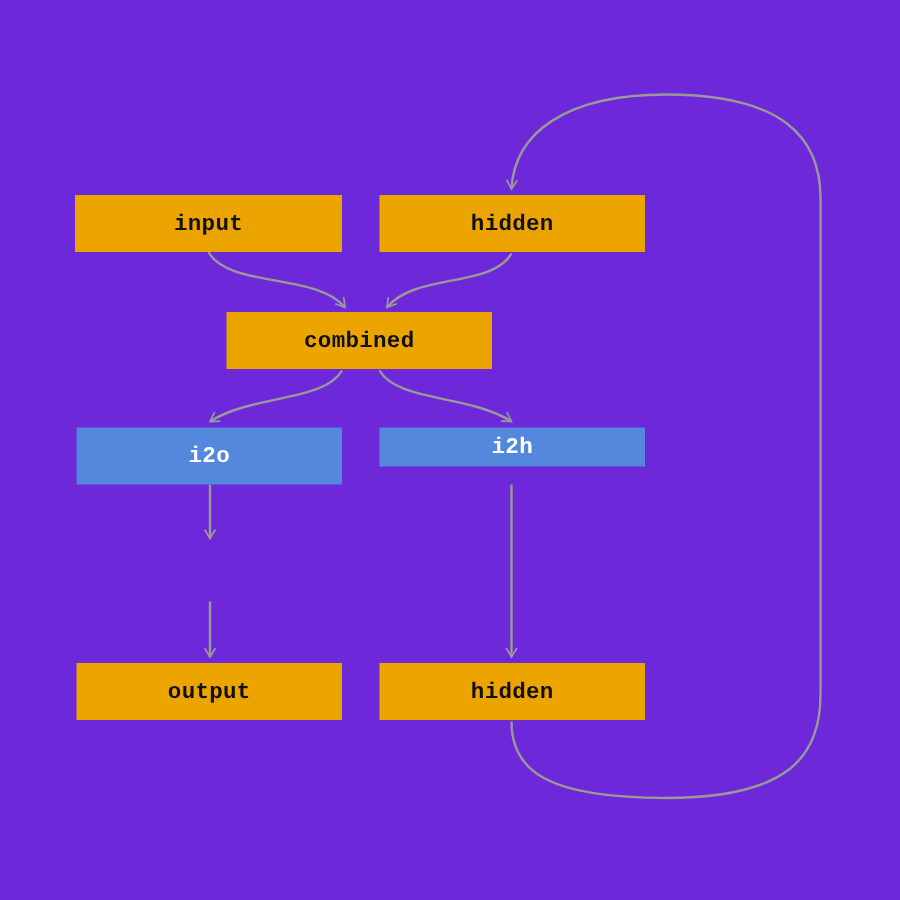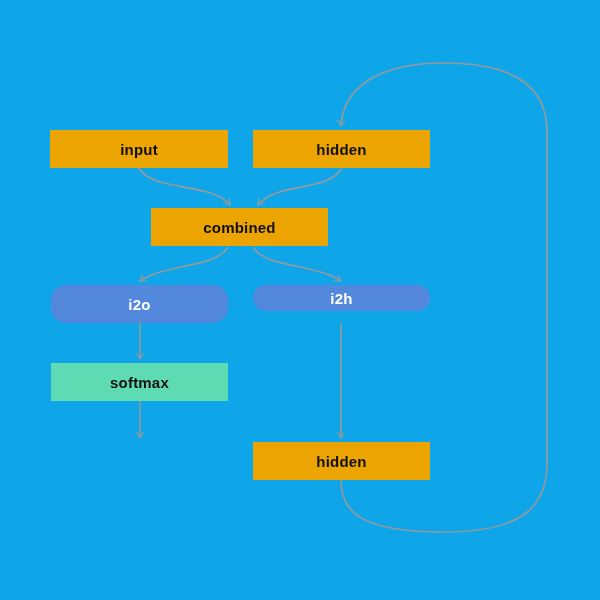--- a/index.html
+++ b/index.html
@@ -5,22 +5,23 @@
   html, body {
     margin: 0;
     padding: 0;
     background: #ffffff;
     font-family: "Liberation Sans", sans-serif;
   }
   .canvas {
     position: relative;
     width: 600px;
     height: 600px;
-    background: #0ea5e9;
+    background: #6d28d9;
     overflow: hidden;
+    font-family: Liberation Mono, monospace;
   }
   .edges-svg {
     position: absolute;
     left: 0;
     top: 0;
     width: 600px;
     height: 600px;
   }
   .edge {
     fill: none;
@@ -30,21 +31,21 @@
   .node {
     position: absolute;
     display: flex;
     align-items: center;
     justify-content: center;
     font-size: 15px;
     font-weight: bold;
     letter-spacing: 0.2px;
   }
   .node.orange { background: #ECA400; color: #111111; }
-  .node.blue   { background: #5388DD; color: #ffffff; border-radius: 15px; }
+  .node.blue   { background: #5388DD; color: #ffffff; }
   .node.green  { background: #5FDBB3; color: #111111; }
 
   
   #node-input         { left: 50px;  top: 130px; width: 178px; height: 38px; }
   #node-hidden-top    { left: 253px; top: 130px; width: 177px; height: 38px; }
   #node-combined      { left: 151px; top: 208px; width: 177px; height: 38px; text-align: right; }
   #node-i2o           { left: 51px;  top: 285px; width: 177px; height: 38px; }
   #node-i2h           { left: 253px; top: 285px; width: 177px; height: 26px; }
   #node-softmax       { left: 51px;  top: 363px; width: 177px; height: 38px; }
   #node-output        { left: 51px;  top: 442px; width: 177px; height: 38px; }
@@ -85,22 +86,22 @@
   </div>
 
   <div class="node blue" id="node-i2o">
     <span>i2o</span>
   </div>
 
   <div class="node blue" id="node-i2h">
     <span>i2h</span>
   </div>
 
-  <div class="node green" id="node-softmax">
-    <span>softmax</span>
+
+  <div class="node orange" id="node-output">
+    <span>output</span>
   </div>
-
 
   <div class="node orange" id="node-hidden-bottom">
     <span>hidden</span>
   </div>
 
 </div>
 
 </body></html>

